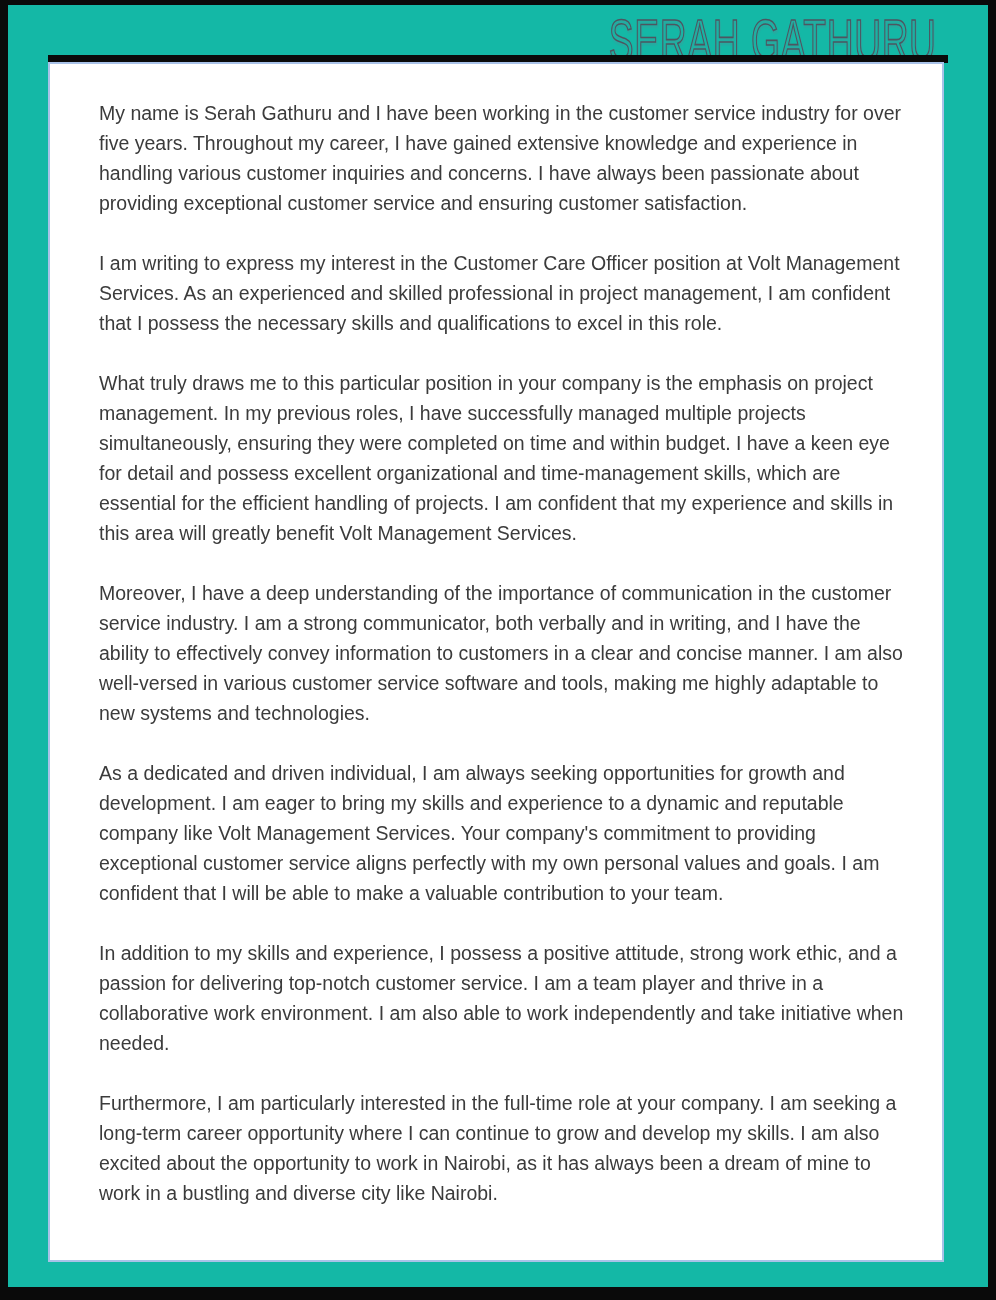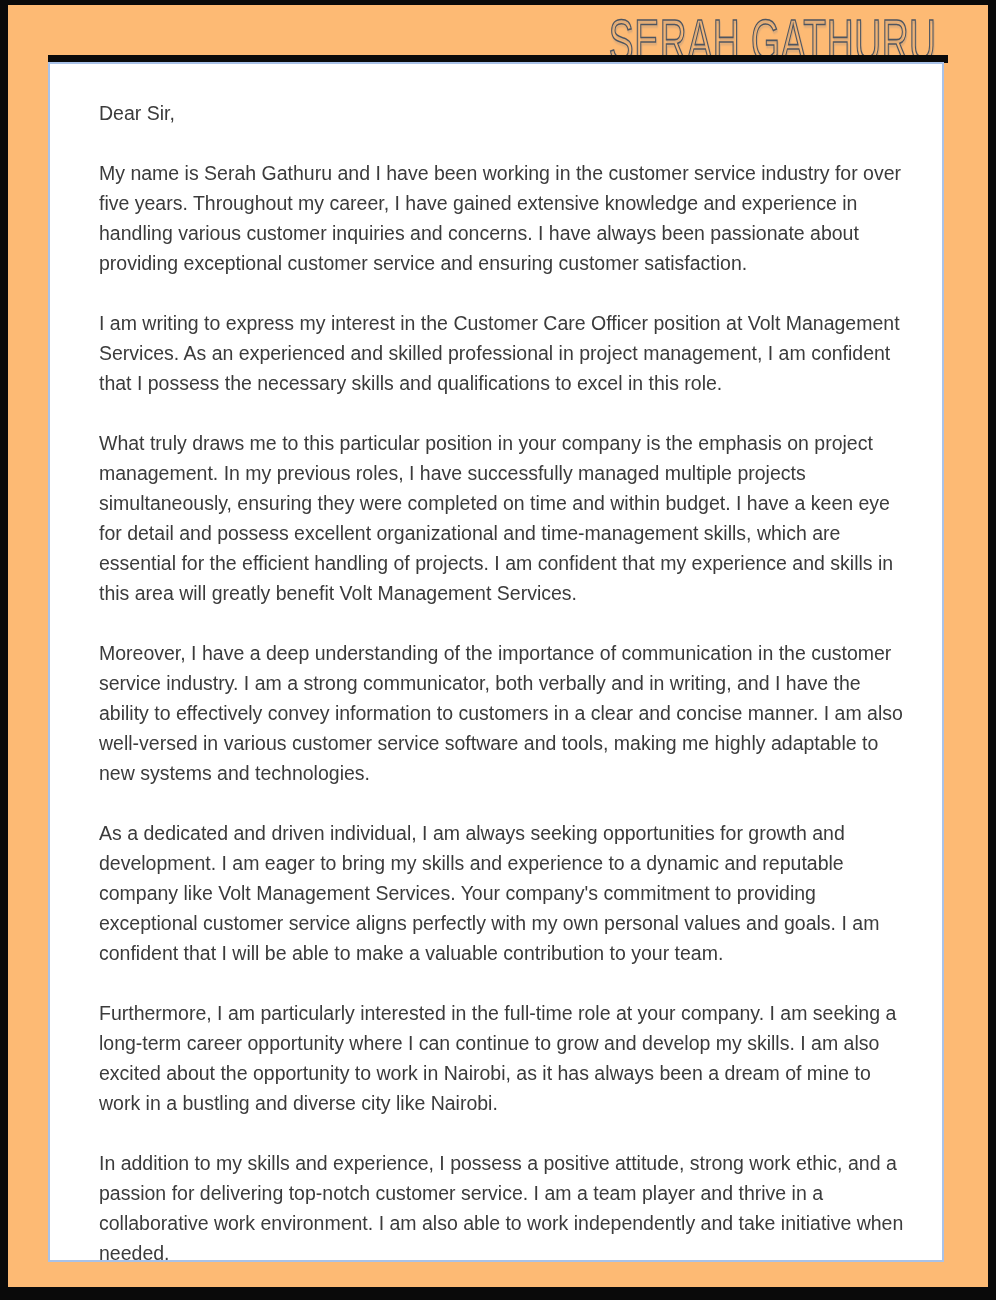--- a/index.html
+++ b/index.html
@@ -11,21 +11,21 @@
     font-family: "Liberation Sans", "DejaVu Sans", sans-serif;
   }
   .frame {
     position: relative;
     width: 996px;
     height: 1300px;
     box-sizing: border-box;
     border-style: solid;
     border-color: #0a0a0a;
     border-width: 5px 8px 13px 8px;
-    background: #fdba74;
+    background: #14b8a6;
     overflow: hidden;
   }
   .header-title {
     position: absolute;
     top: 6px;
     right: 51px;
     font-size: 60px;
     line-height: 1.0;
     font-weight: 400;
     letter-spacing: 1px;
@@ -84,25 +84,24 @@
 
 <div class="frame">
 
   <div class="header-title">SERAH GATHURU</div>
 
   <div class="header-rule"></div>
 
   <div class="letter-page"></div>
 
   <div class="letter-text">
-    <p>Dear Sir,</p>
     <p>My name is Serah Gathuru and I have been working in the customer service industry for over five years. Throughout my career, I have gained extensive knowledge and experience in handling various customer inquiries and concerns. I have always been passionate about providing exceptional customer service and ensuring customer satisfaction.</p>
     <p>I am writing to express my interest in the Customer Care Officer position at Volt Management Services. As an experienced and skilled professional in project management, I am confident that I possess the necessary skills and qualifications to excel in this role.</p>
     <p>What truly draws me to this particular position in your company is the emphasis on project management. In my previous roles, I have successfully managed multiple projects simultaneously, ensuring they were completed on time and within budget. I have a keen eye for detail and possess excellent organizational and time-management skills, which are essential for the efficient handling of projects. I am confident that my experience and skills in this area will greatly benefit Volt Management Services.</p>
     <p>Moreover, I have a deep understanding of the importance of communication in the customer service industry. I am a strong communicator, both verbally and in writing, and I have the ability to effectively convey information to customers in a clear and concise manner. I am also well-versed in various customer service software and tools, making me highly adaptable to new systems and technologies.</p>
     <p>As a dedicated and driven individual, I am always seeking opportunities for growth and development. I am eager to bring my skills and experience to a dynamic and reputable company like Volt Management Services. Your company's commitment to providing exceptional customer service aligns perfectly with my own personal values and goals. I am confident that I will be able to make a valuable contribution to your team.</p>
+    <p>In addition to my skills and experience, I possess a positive attitude, strong work ethic, and a passion for delivering top-notch customer service. I am a team player and thrive in a collaborative work environment. I am also able to work independently and take initiative when needed.</p>
     <p>Furthermore, I am particularly interested in the full-time role at your company. I am seeking a long-term career opportunity where I can continue to grow and develop my skills. I am also excited about the opportunity to work in Nairobi, as it has always been a dream of mine to work in a bustling and diverse city like Nairobi.</p>
-    <p>In addition to my skills and experience, I possess a positive attitude, strong work ethic, and a passion for delivering top-notch customer service. I am a team player and thrive in a collaborative work environment. I am also able to work independently and take initiative when needed.</p>
   </div>
 
   <div class="watermark">lazyapply.com</div>
 
 </div>
 
 </body></html>

